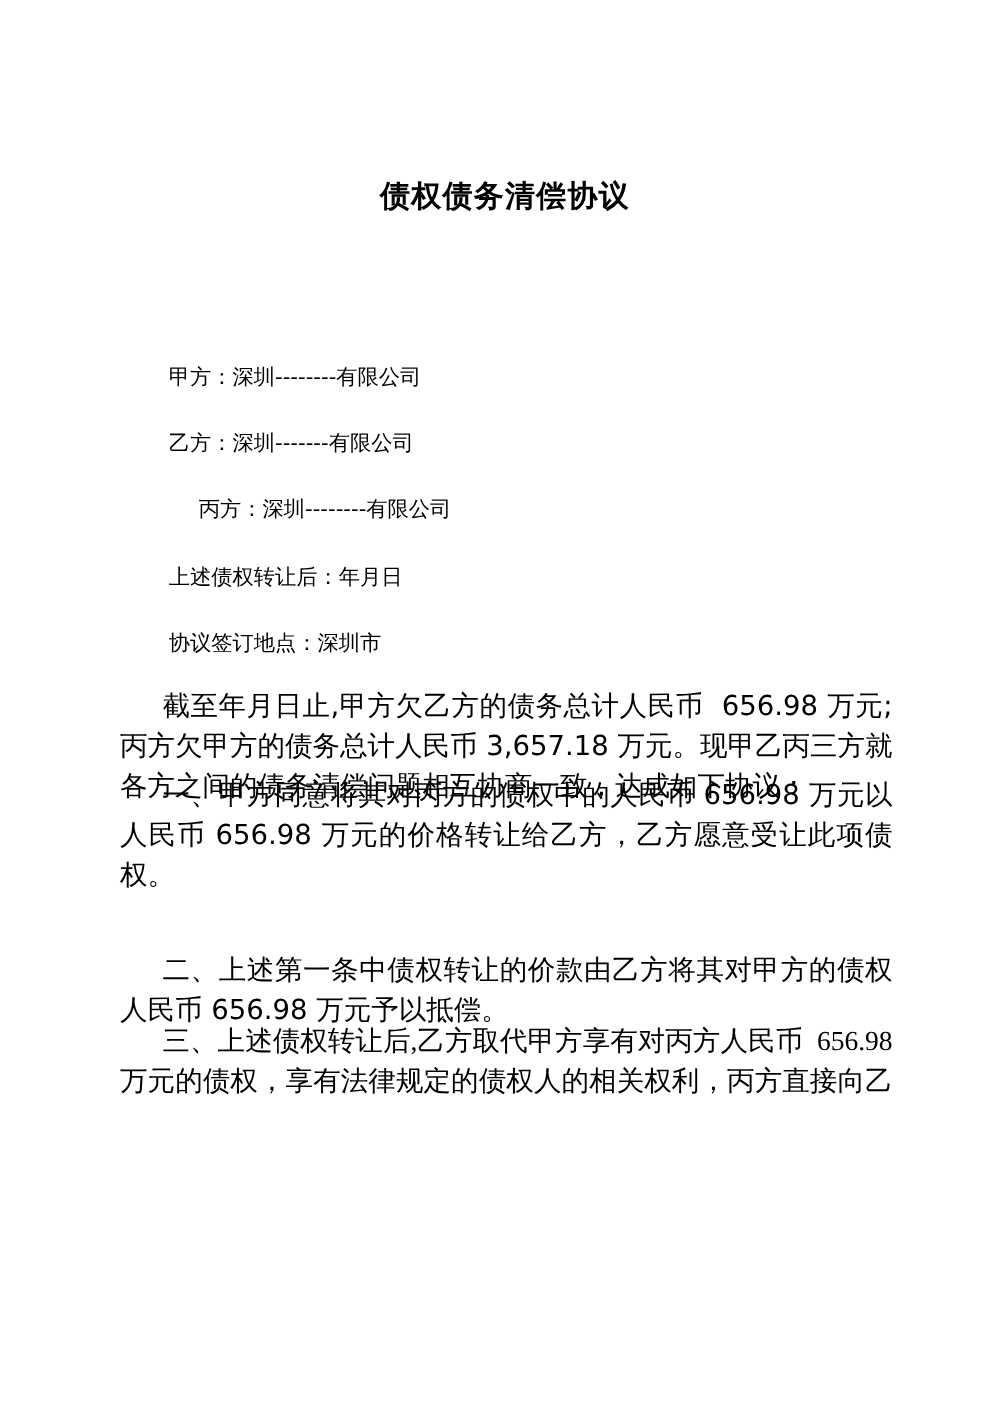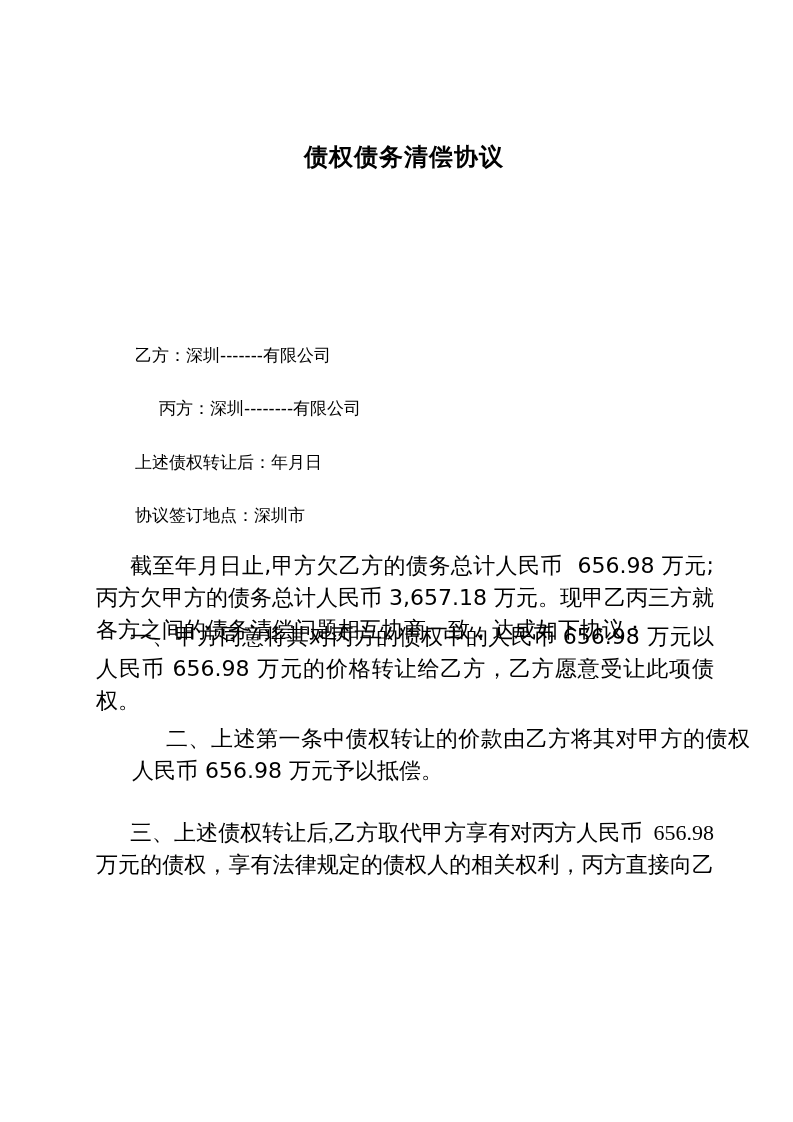--- a/index.html
+++ b/index.html
@@ -42,40 +42,41 @@
     left: 96px;
     width: 618px;
     font-size: 22px;
     line-height: 32px;
     text-align: justify;
     text-indent: 34px;
     white-space: pre-wrap;
   }
   .para-intro { top: 550px; }
   .para-1 { top: 621px; }
-  .para-2 { top: 723px; margin-left: 36px; }
+  .para-2 { top: 761px; }
   .para-3 { top: 817px; font-family: Liberation Serif, serif; }
   .para-4 { top: 922px; }
   .page-footer {
     position: absolute;
     top: 1047px;
     left: 0;
     width: 793px;
     text-align: center;
     font-size: 16px;
     line-height: 22px;
   }
 </style>
 </head>
 <body>
 
 <div class="page">
 
   <h1 class="doc-title">债权债务清偿协议</h1>
 
+  <div class="party-line party-a">甲方：深圳--------有限公司</div>
 
   <div class="party-line party-b">乙方：深圳-------有限公司</div>
 
   <div class="party-line party-c">丙方：深圳--------有限公司</div>
 
   <div class="party-line sign-time">上述债权转让后：年月日</div>
 
   <div class="party-line sign-place">协议签订地点：深圳市</div>
 
   <p class="body-para para-intro">截至年月日止,甲方欠乙方的债务总计人民币  656.98 万元;丙方欠甲方的债务总计人民币 3,657.18 万元。现甲乙丙三方就各方之间的债务清偿问题相互协商一致，达成如下协议：</p>

